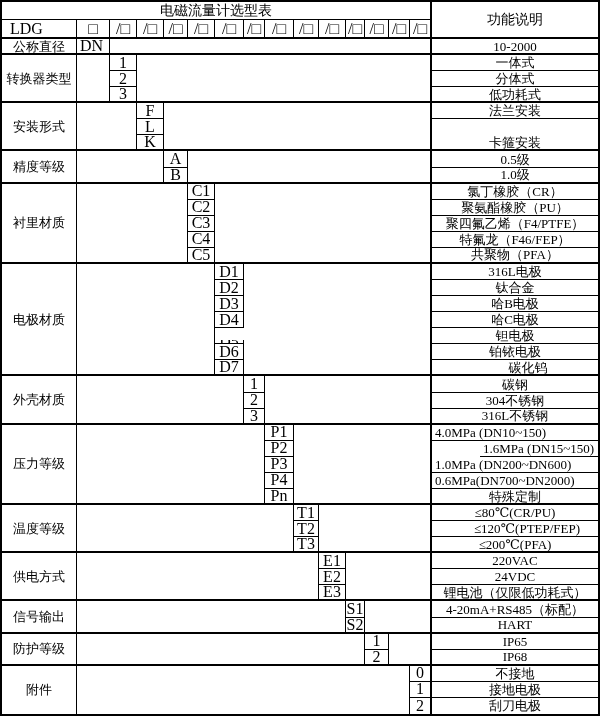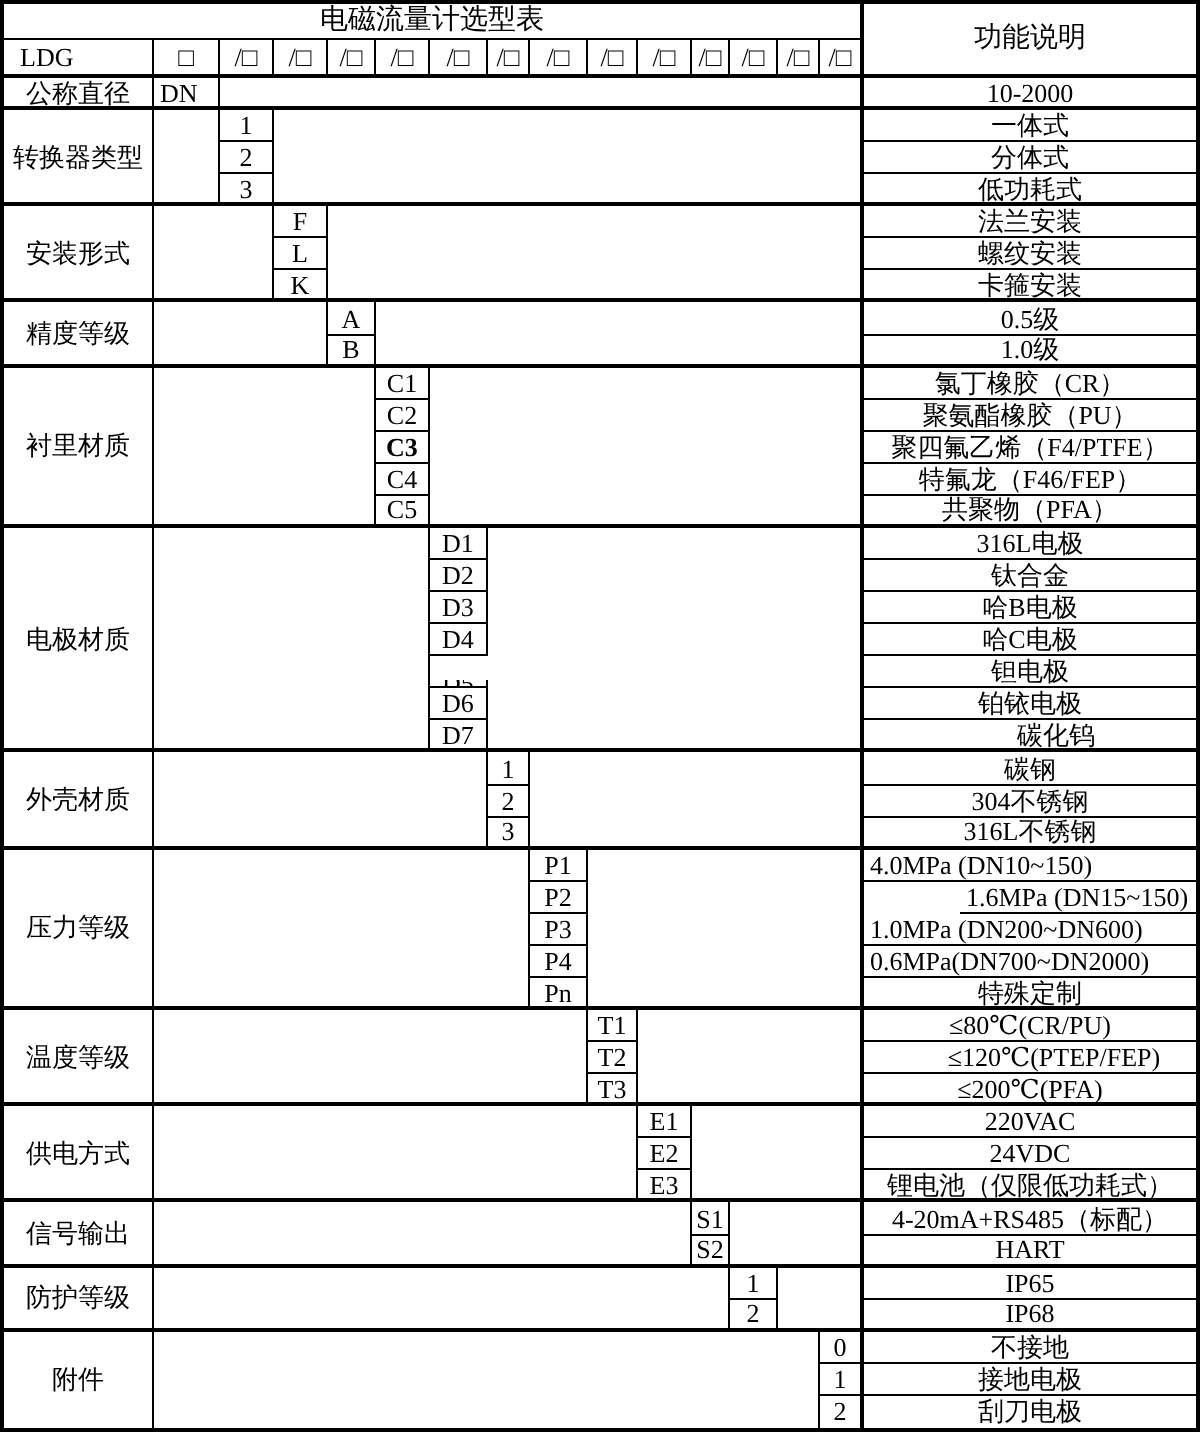--- a/index.html
+++ b/index.html
@@ -19,21 +19,21 @@
     border-bottom:1px solid #000;
     display:flex;align-items:center;justify-content:center;
     font-size:13px;line-height:1;white-space:nowrap;overflow:hidden;
   }
   .thick-r{border-right-width:2px;}
   .thick-b{border-bottom-width:2px;}
   .no-r{border-right:none;}
   .no-b{border-bottom:none;}
   .al{justify-content:flex-start;padding-left:3px;}
   .lp{padding-left:8px;}
-  .code{font-size:13px;}
+  .code{font-size:16px;}
   .title{font-size:14px;}
 </style>
 </head>
 <body>
 
 <div id="grid">
     <div class="c title thick-b no-r" style="grid-area: 1 / 16 / 3 / 17;">功能说明</div>
     <div class="c title thick-r" style="grid-area: 1 / 1 / 2 / 16;">电磁流量计选型表</div>
     <div class="c al lp thick-b code" style="grid-area: 2 / 1 / 3 / 2;">LDG</div>
     <div class="c thick-b code" style="grid-area: 2 / 2 / 3 / 3;">□</div>
@@ -61,38 +61,37 @@
     <div class="c code " style="grid-area: 5 / 3 / 6 / 4;">2</div>
     <div class="c no-r " style="grid-area: 5 / 16 / 6 / 17;">分体式</div>
     <div class="c code thick-b" style="grid-area: 6 / 3 / 7 / 4;">3</div>
     <div class="c no-r thick-b" style="grid-area: 6 / 16 / 7 / 17;">低功耗式</div>
     <div class="c thick-r thick-b" style="grid-area: 4 / 4 / 7 / 16;"></div>
     <div class="c thick-b" style="grid-area: 7 / 1 / 10 / 2;">安装形式</div>
     <div class="c thick-b" style="grid-area: 7 / 2 / 10 / 4;"></div>
     <div class="c code " style="grid-area: 7 / 4 / 8 / 5;">F</div>
     <div class="c no-r " style="grid-area: 7 / 16 / 8 / 17;">法兰安装</div>
     <div class="c code " style="grid-area: 8 / 4 / 9 / 5;">L</div>
-    <div class="c no-r " style="grid-area: 8 / 16 / 9 / 17;">螺纹安装</div>
     <div class="c code thick-b" style="grid-area: 9 / 4 / 10 / 5;">K</div>
     <div class="c no-r thick-b" style="grid-area: 9 / 16 / 10 / 17;">卡箍安装</div>
     <div class="c thick-r thick-b" style="grid-area: 7 / 5 / 10 / 16;"></div>
     <div class="c thick-b" style="grid-area: 10 / 1 / 12 / 2;">精度等级</div>
     <div class="c thick-b" style="grid-area: 10 / 2 / 12 / 5;"></div>
     <div class="c code " style="grid-area: 10 / 5 / 11 / 6;">A</div>
     <div class="c no-r " style="grid-area: 10 / 16 / 11 / 17;">0.5级</div>
     <div class="c code thick-b" style="grid-area: 11 / 5 / 12 / 6;">B</div>
     <div class="c no-r thick-b" style="grid-area: 11 / 16 / 12 / 17;">1.0级</div>
     <div class="c thick-r thick-b" style="grid-area: 10 / 6 / 12 / 16;"></div>
     <div class="c thick-b" style="grid-area: 12 / 1 / 17 / 2;">衬里材质</div>
     <div class="c thick-b" style="grid-area: 12 / 2 / 17 / 6;"></div>
     <div class="c code " style="grid-area: 12 / 6 / 13 / 7;">C1</div>
     <div class="c no-r " style="grid-area: 12 / 16 / 13 / 17;">氯丁橡胶（CR）</div>
     <div class="c code " style="grid-area: 13 / 6 / 14 / 7;">C2</div>
     <div class="c no-r " style="grid-area: 13 / 16 / 14 / 17;">聚氨酯橡胶（PU）</div>
-    <div class="c code " style="grid-area: 14 / 6 / 15 / 7; font-weight: bold;">C3</div>
+    <div class="c code " style="grid-area: 14 / 6 / 15 / 7;">C3</div>
     <div class="c no-r " style="grid-area: 14 / 16 / 15 / 17;">聚四氟乙烯（F4/PTFE）</div>
     <div class="c code " style="grid-area: 15 / 6 / 16 / 7;">C4</div>
     <div class="c no-r " style="grid-area: 15 / 16 / 16 / 17;">特氟龙（F46/FEP）</div>
     <div class="c code thick-b" style="grid-area: 16 / 6 / 17 / 7;">C5</div>
     <div class="c no-r thick-b" style="grid-area: 16 / 16 / 17 / 17;">共聚物（PFA）</div>
     <div class="c thick-r thick-b" style="grid-area: 12 / 7 / 17 / 16;"></div>
     <div class="c thick-b" style="grid-area: 17 / 1 / 24 / 2;">电极材质</div>
     <div class="c thick-b" style="grid-area: 17 / 2 / 24 / 7;"></div>
     <div class="c code " style="grid-area: 17 / 7 / 18 / 8;">D1</div>
     <div class="c no-r " style="grid-area: 17 / 16 / 18 / 17;">316L电极</div>

